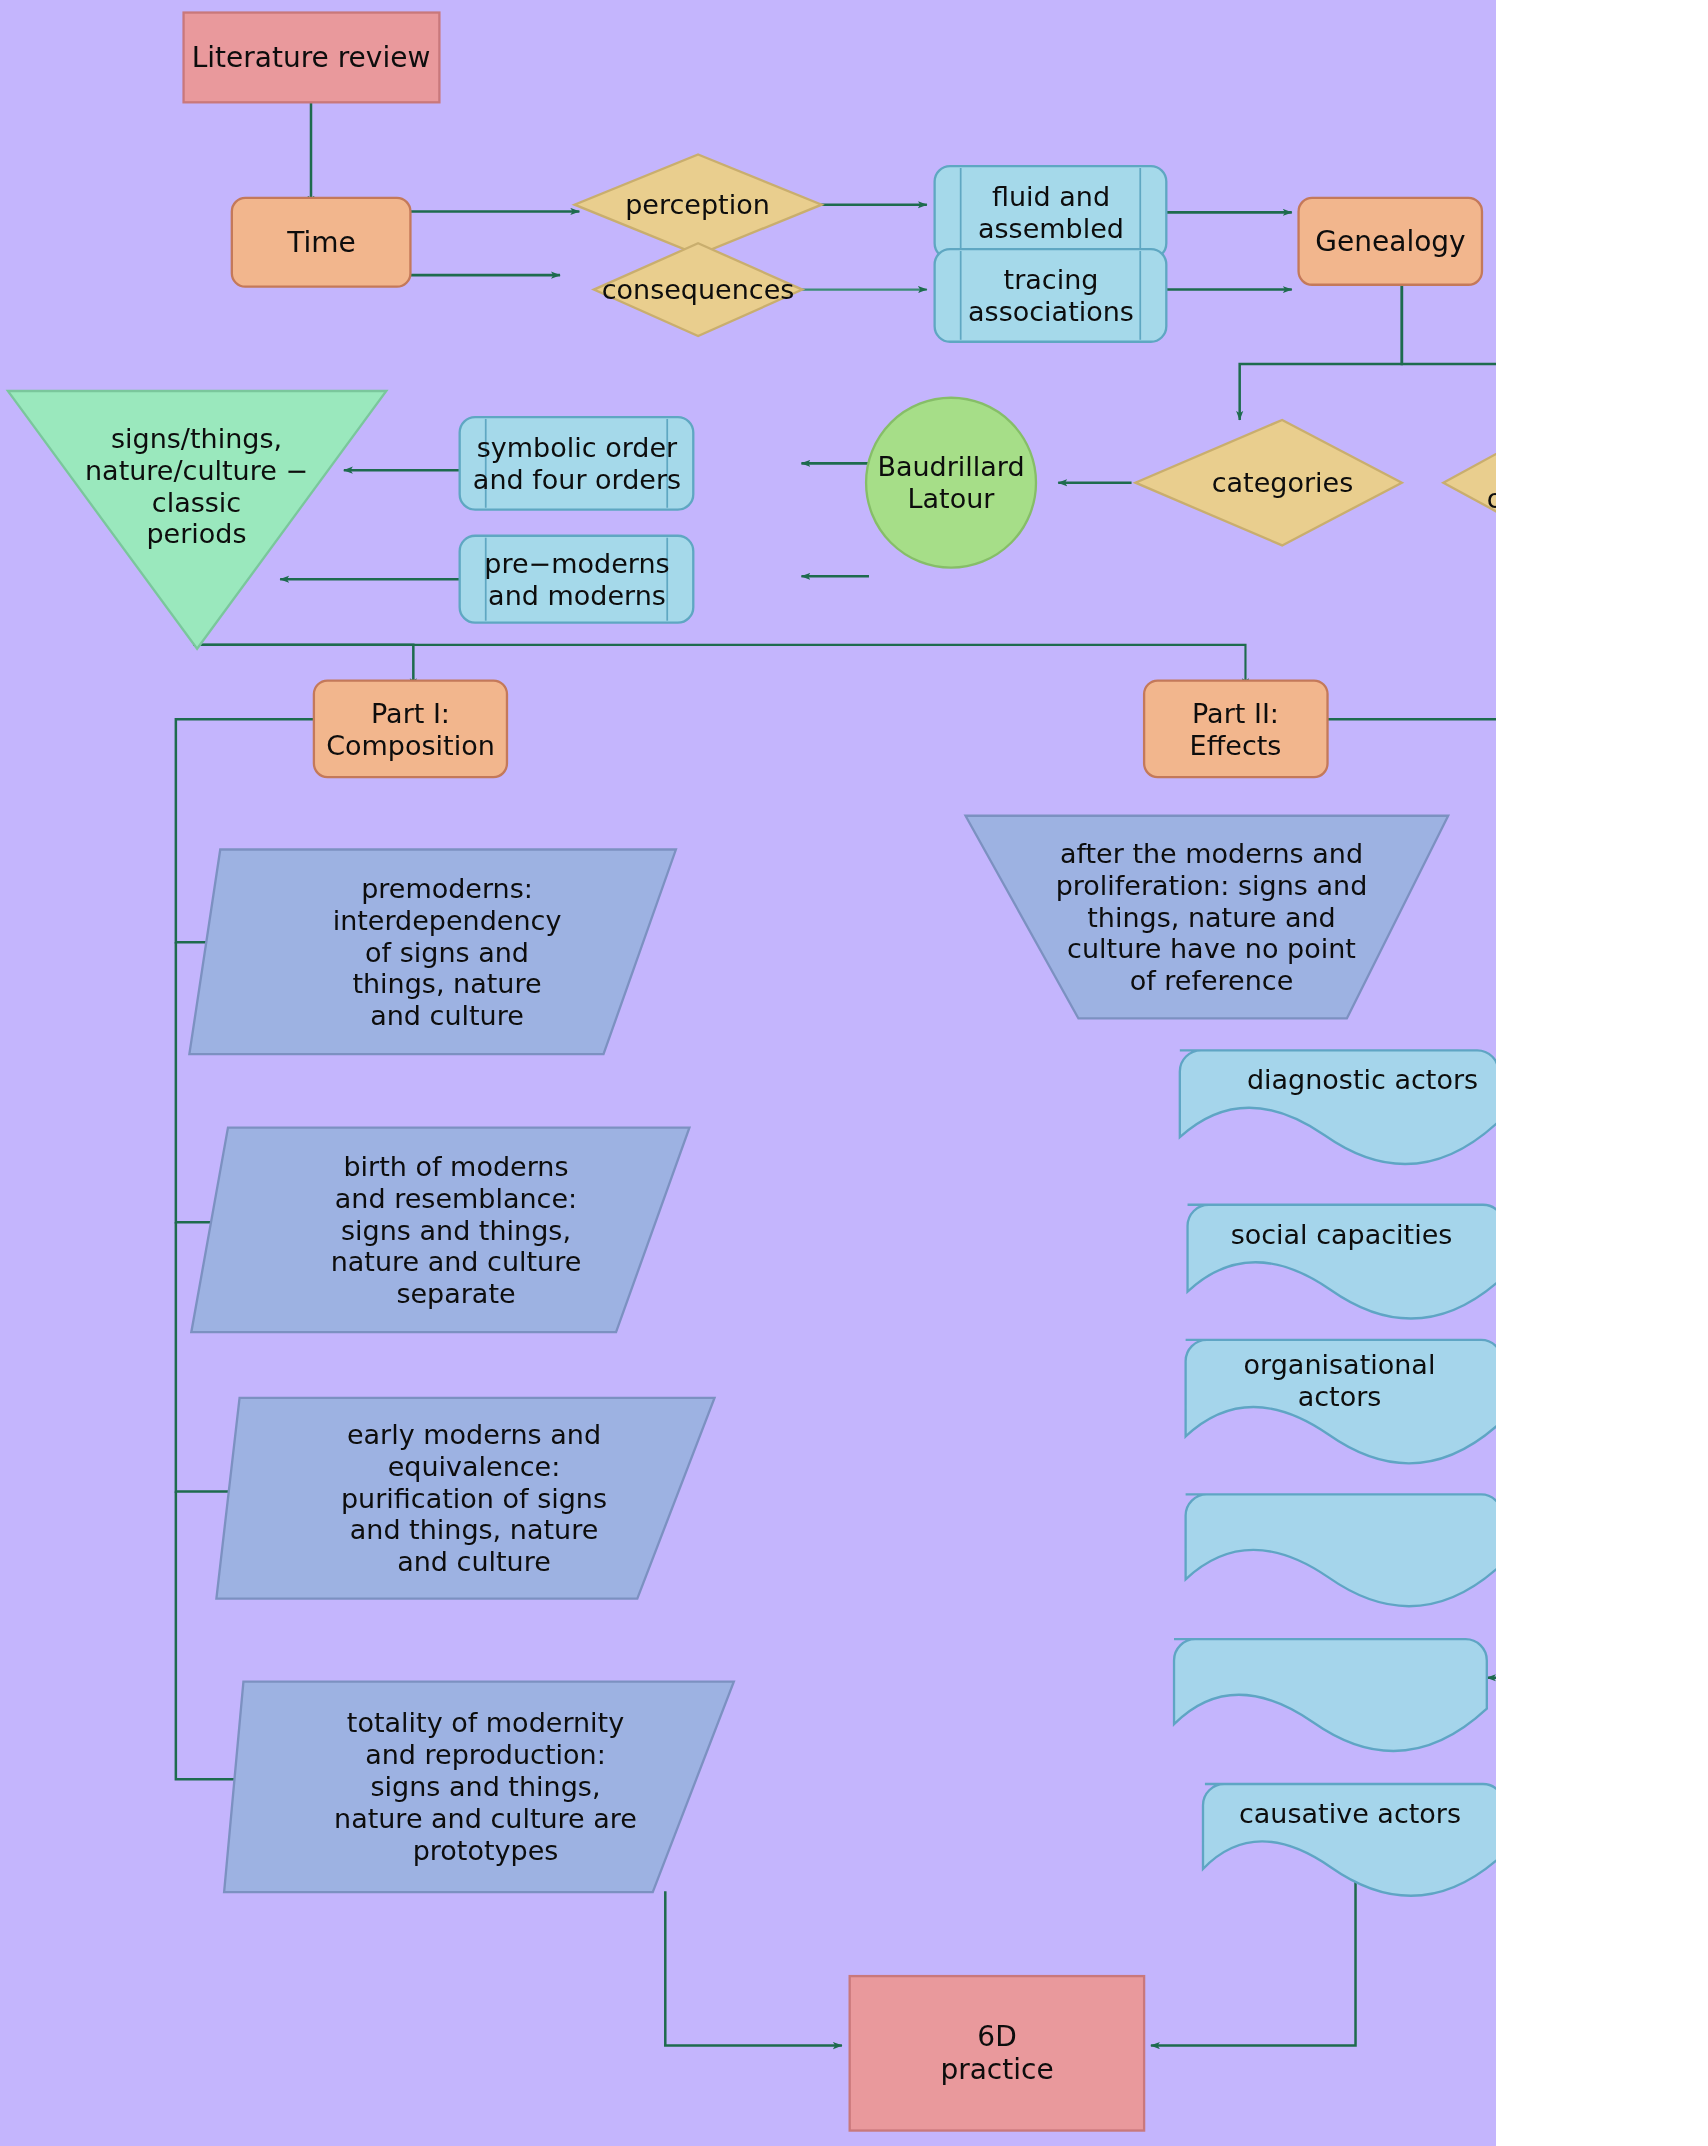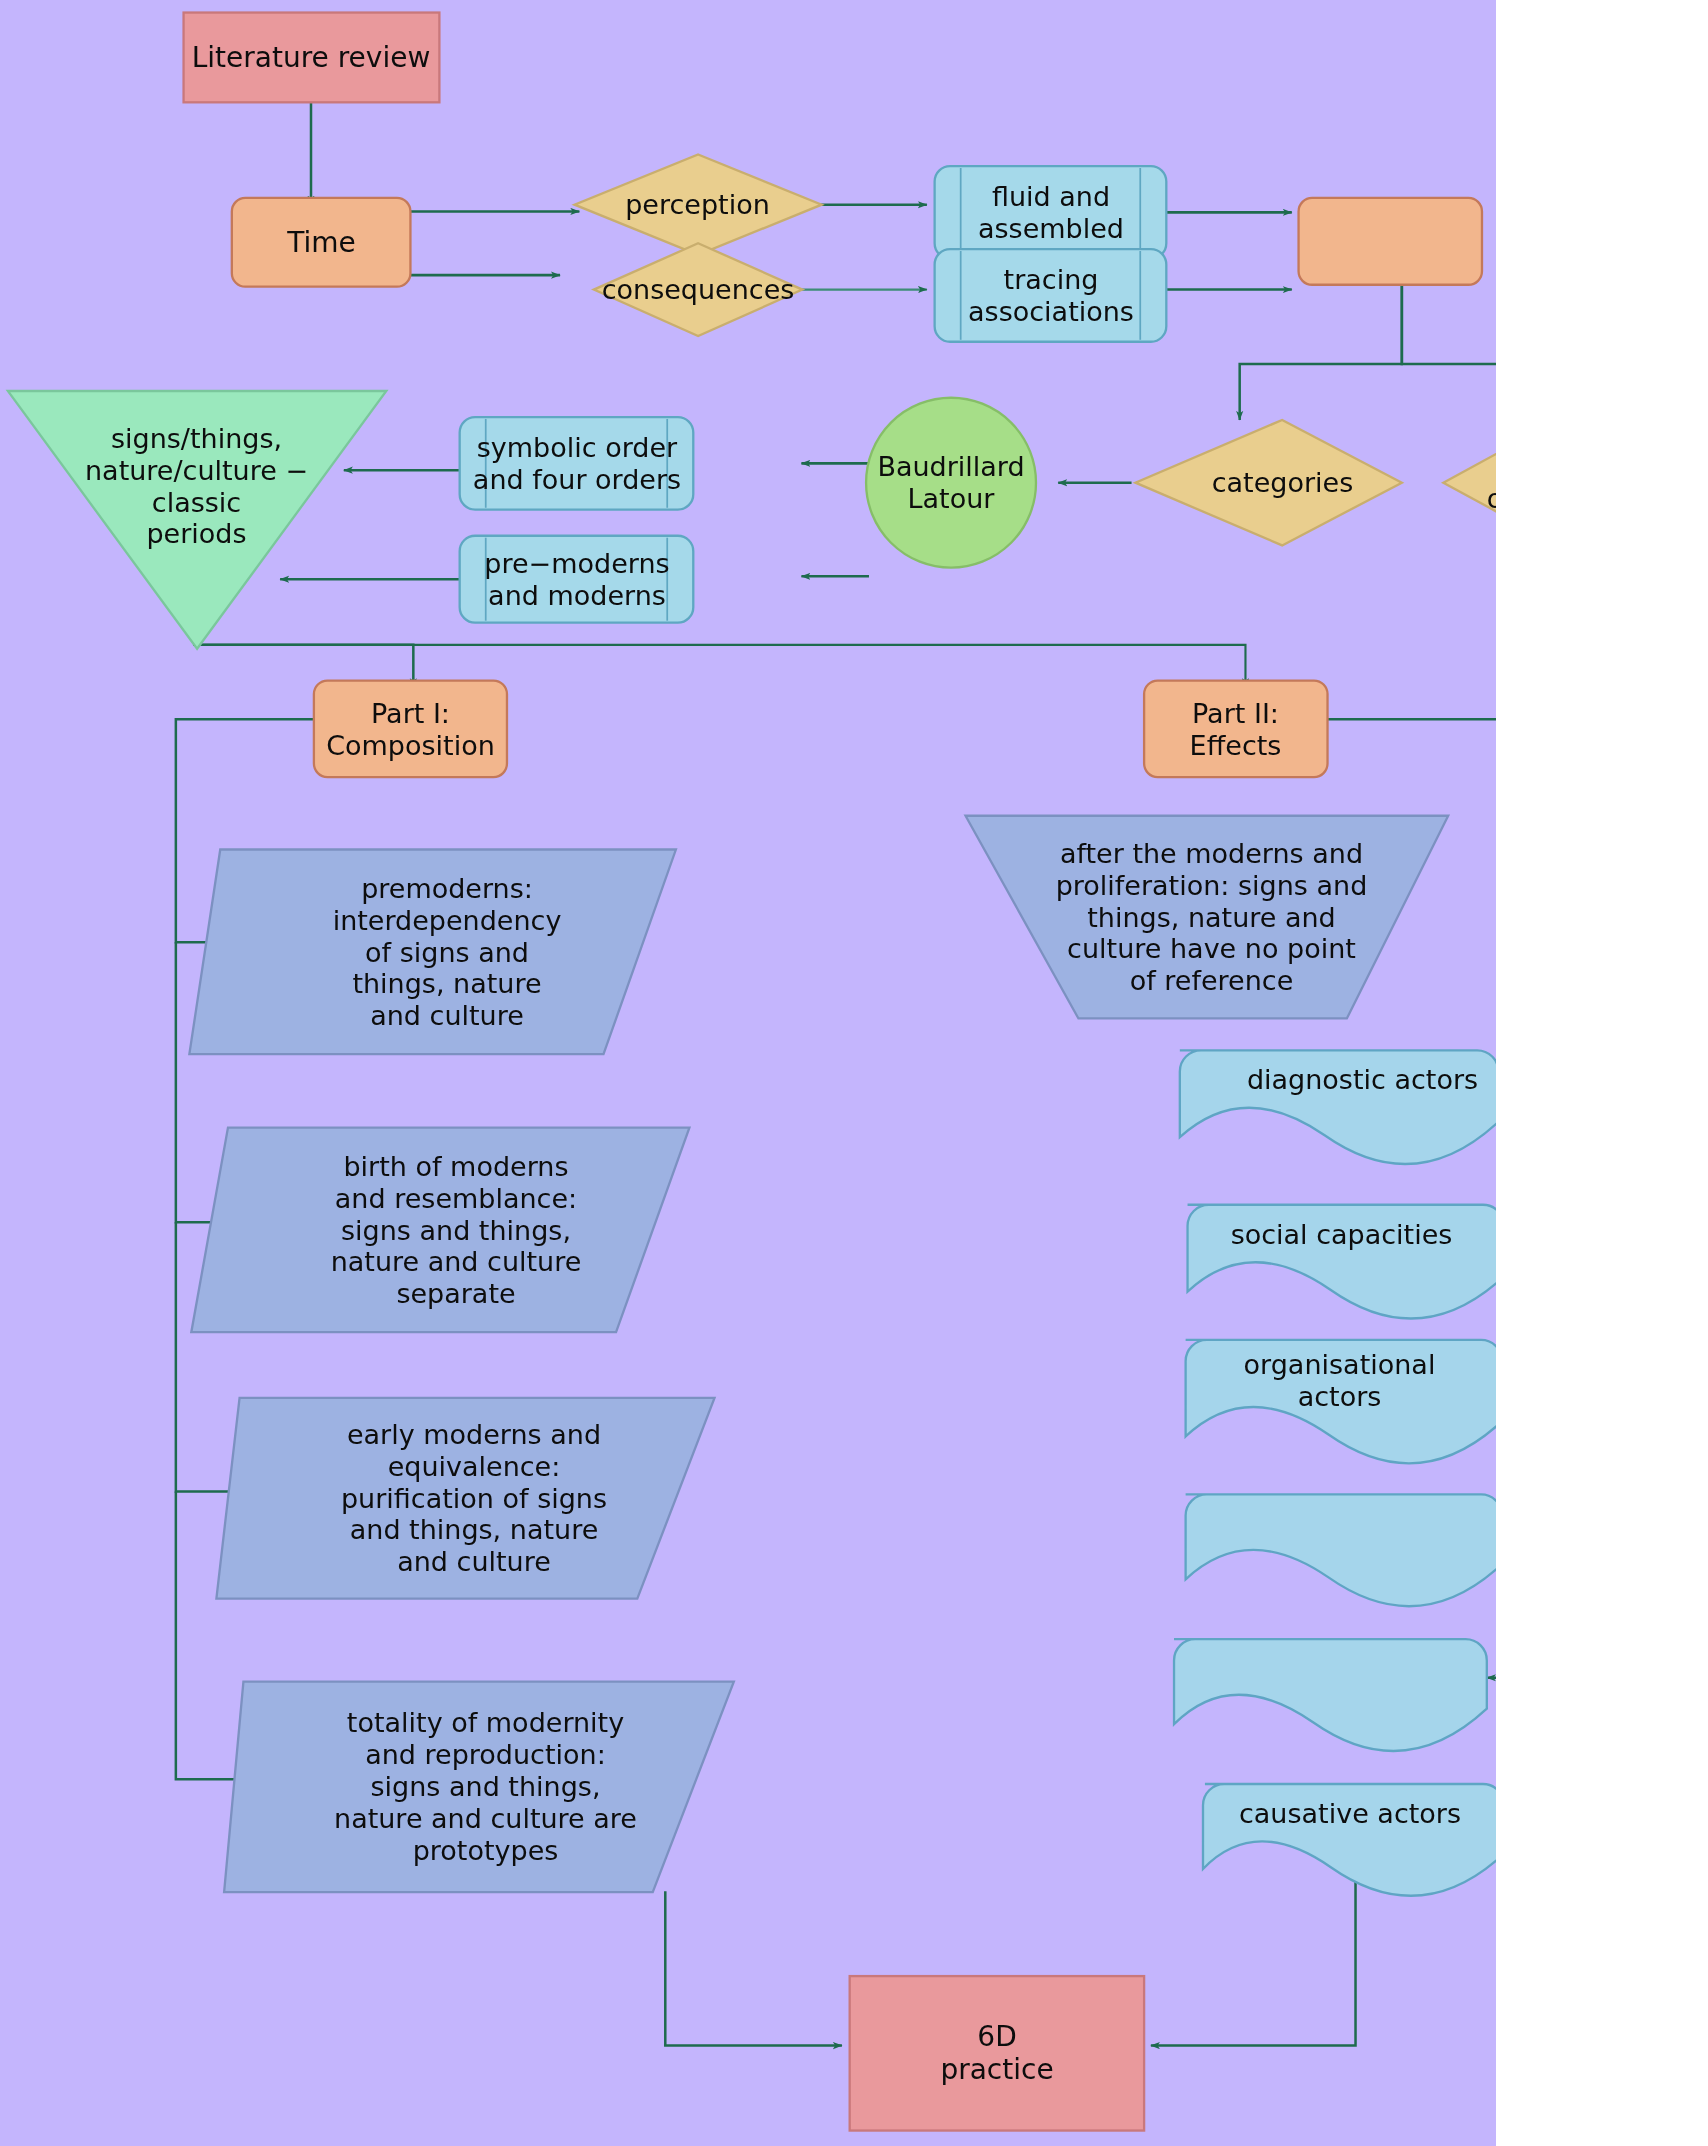--- a/index.html
+++ b/index.html
@@ -149,20 +149,21 @@
   <div class="nodeText t28" style="left:574px;top:180px;width:247px;height:50px;">perception</div>
 
   <div class="nodeText t28" style="left:579px;top:265px;width:238px;height:50px;">consequences</div>
 
   <div class="nodeText t28" style="left:935px;top:166px;width:232px;height:93px;">fluid and
 assembled</div>
 
   <div class="nodeText t28" style="left:935px;top:249px;width:232px;height:93px;">tracing
 associations</div>
 
+  <div class="nodeText t29" style="left:1299px;top:198px;width:183px;height:87px;">Genealogy</div>
 
   <div class="nodeText t28" style="left:1159px;top:458px;width:247px;height:50px;">categories</div>
 
   <div class="nodeText t28" style="left:1458px;top:446px;width:212px;height:73px;">periods
 oppositions</div>
 
   <div class="nodeText t28" style="left:866px;top:446px;width:170px;height:73px;">Baudrillard
 Latour</div>
 
   <div class="nodeText t28" style="left:460px;top:417px;width:234px;height:93px;">symbolic order

